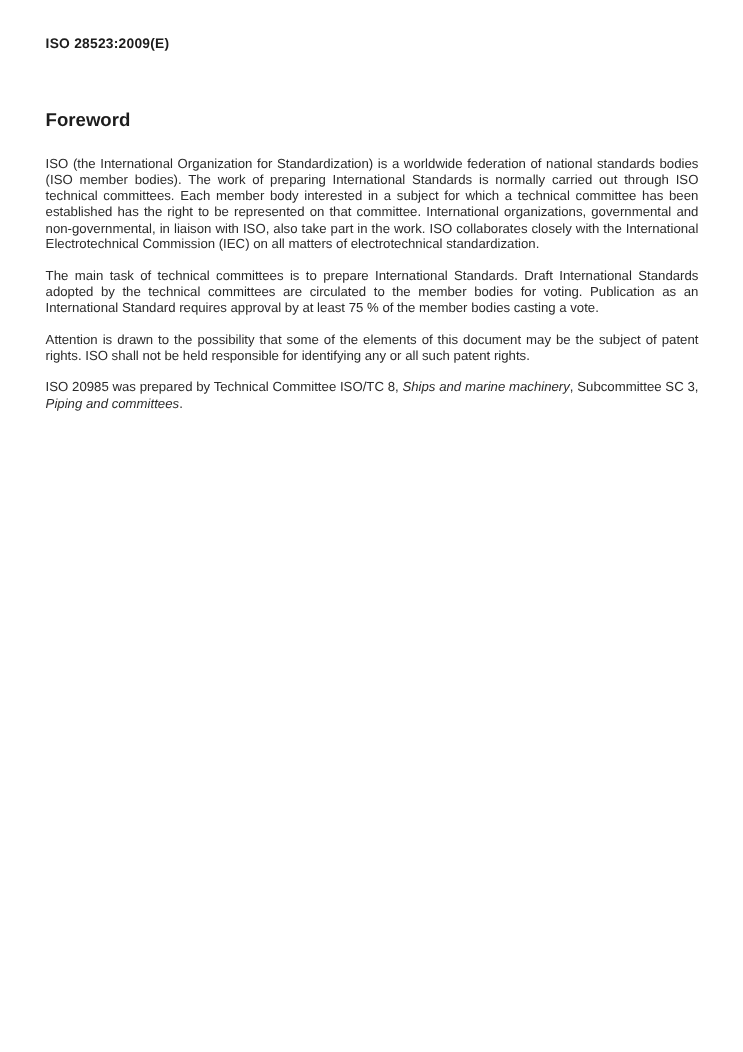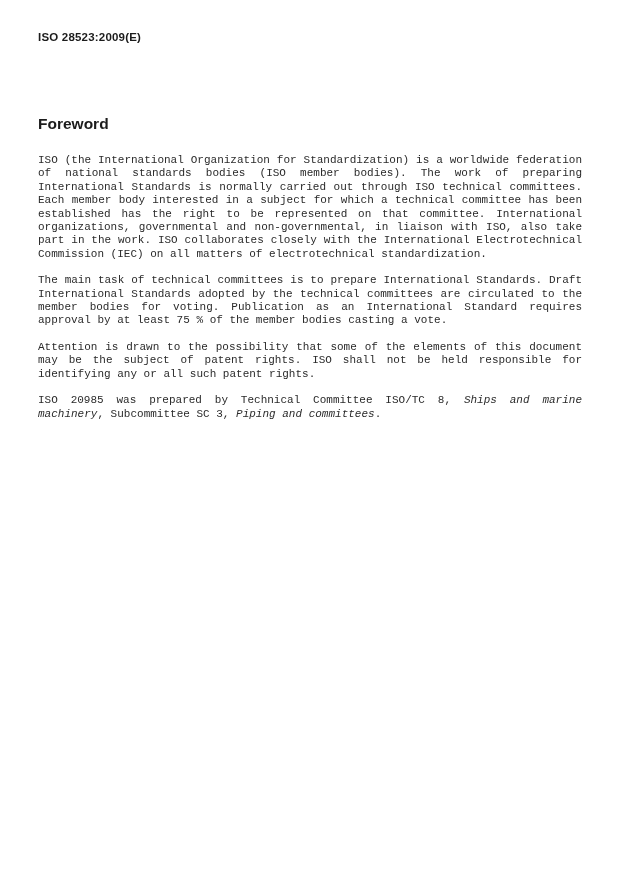--- a/index.html
+++ b/index.html
@@ -21,33 +21,32 @@
   }
   .doc-id {
     margin: 31px 0 0 0;
     font-size: 11.5px;
     font-weight: 700;
     line-height: 13px;
     color: #1c1c1c;
     letter-spacing: 0.2px;
   }
   .foreword-heading {
-    margin: 71px 0 21px 0;
+    margin: 48px 0 21px 0;
     font-size: 15.5px;
     font-weight: 700;
     line-height: 18px;
     color: #1c1c1c;
   }
   .paragraphs .body-para {
     margin: 0 0 13px 0;
     font-size: 11px;
     line-height: 13.4px;
     text-align: justify;
     color: #2a2a2a;
-    font-family: Liberation Mono, monospace;
   }
   .body-para em { font-style: italic; }
   .footer {
     position: absolute;
     left: 38px;
     right: 37px;
     top: 833px;
     display: flex;
     justify-content: space-between;
     align-items: flex-start;

